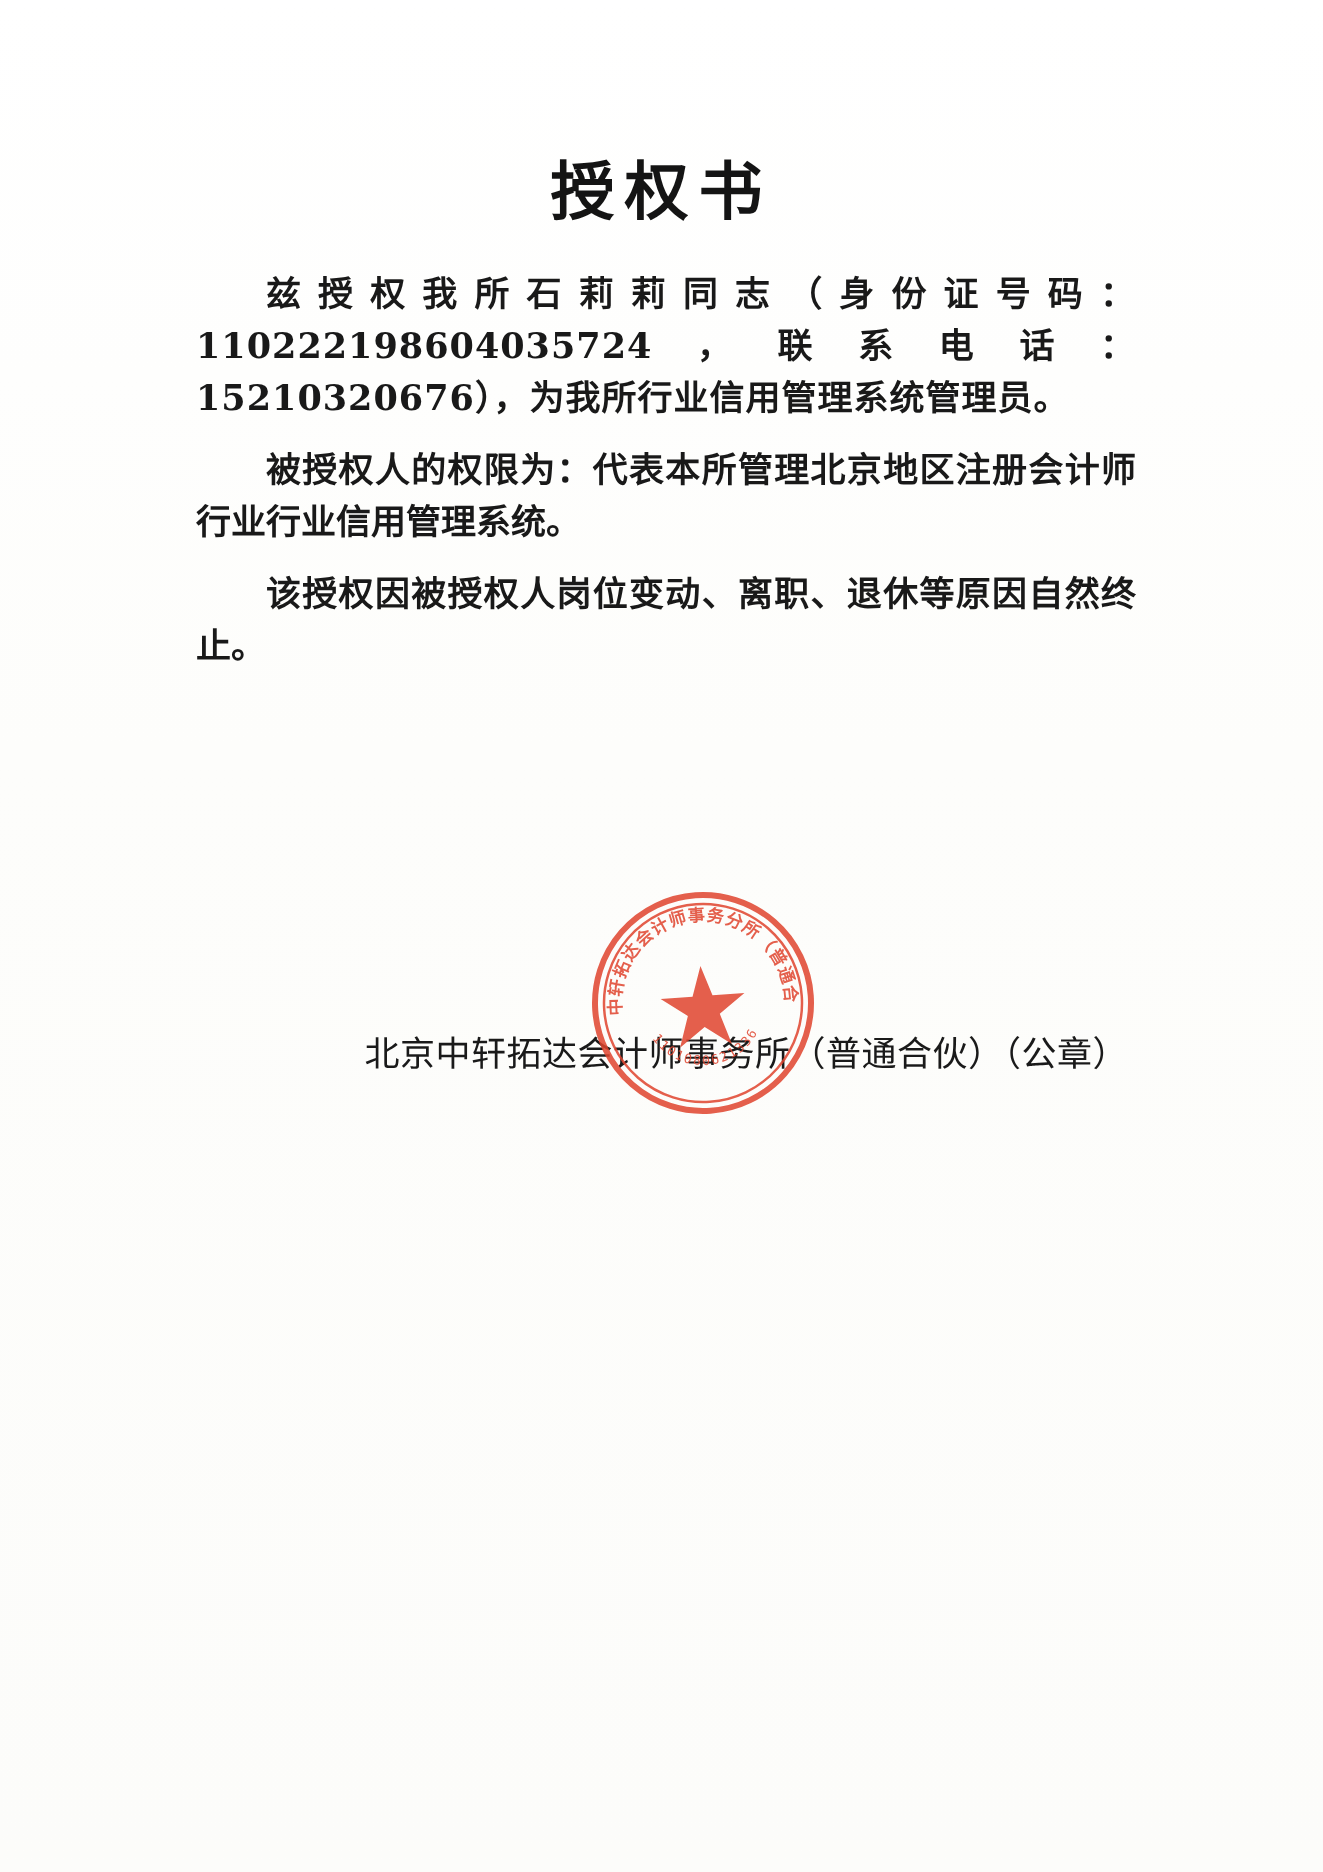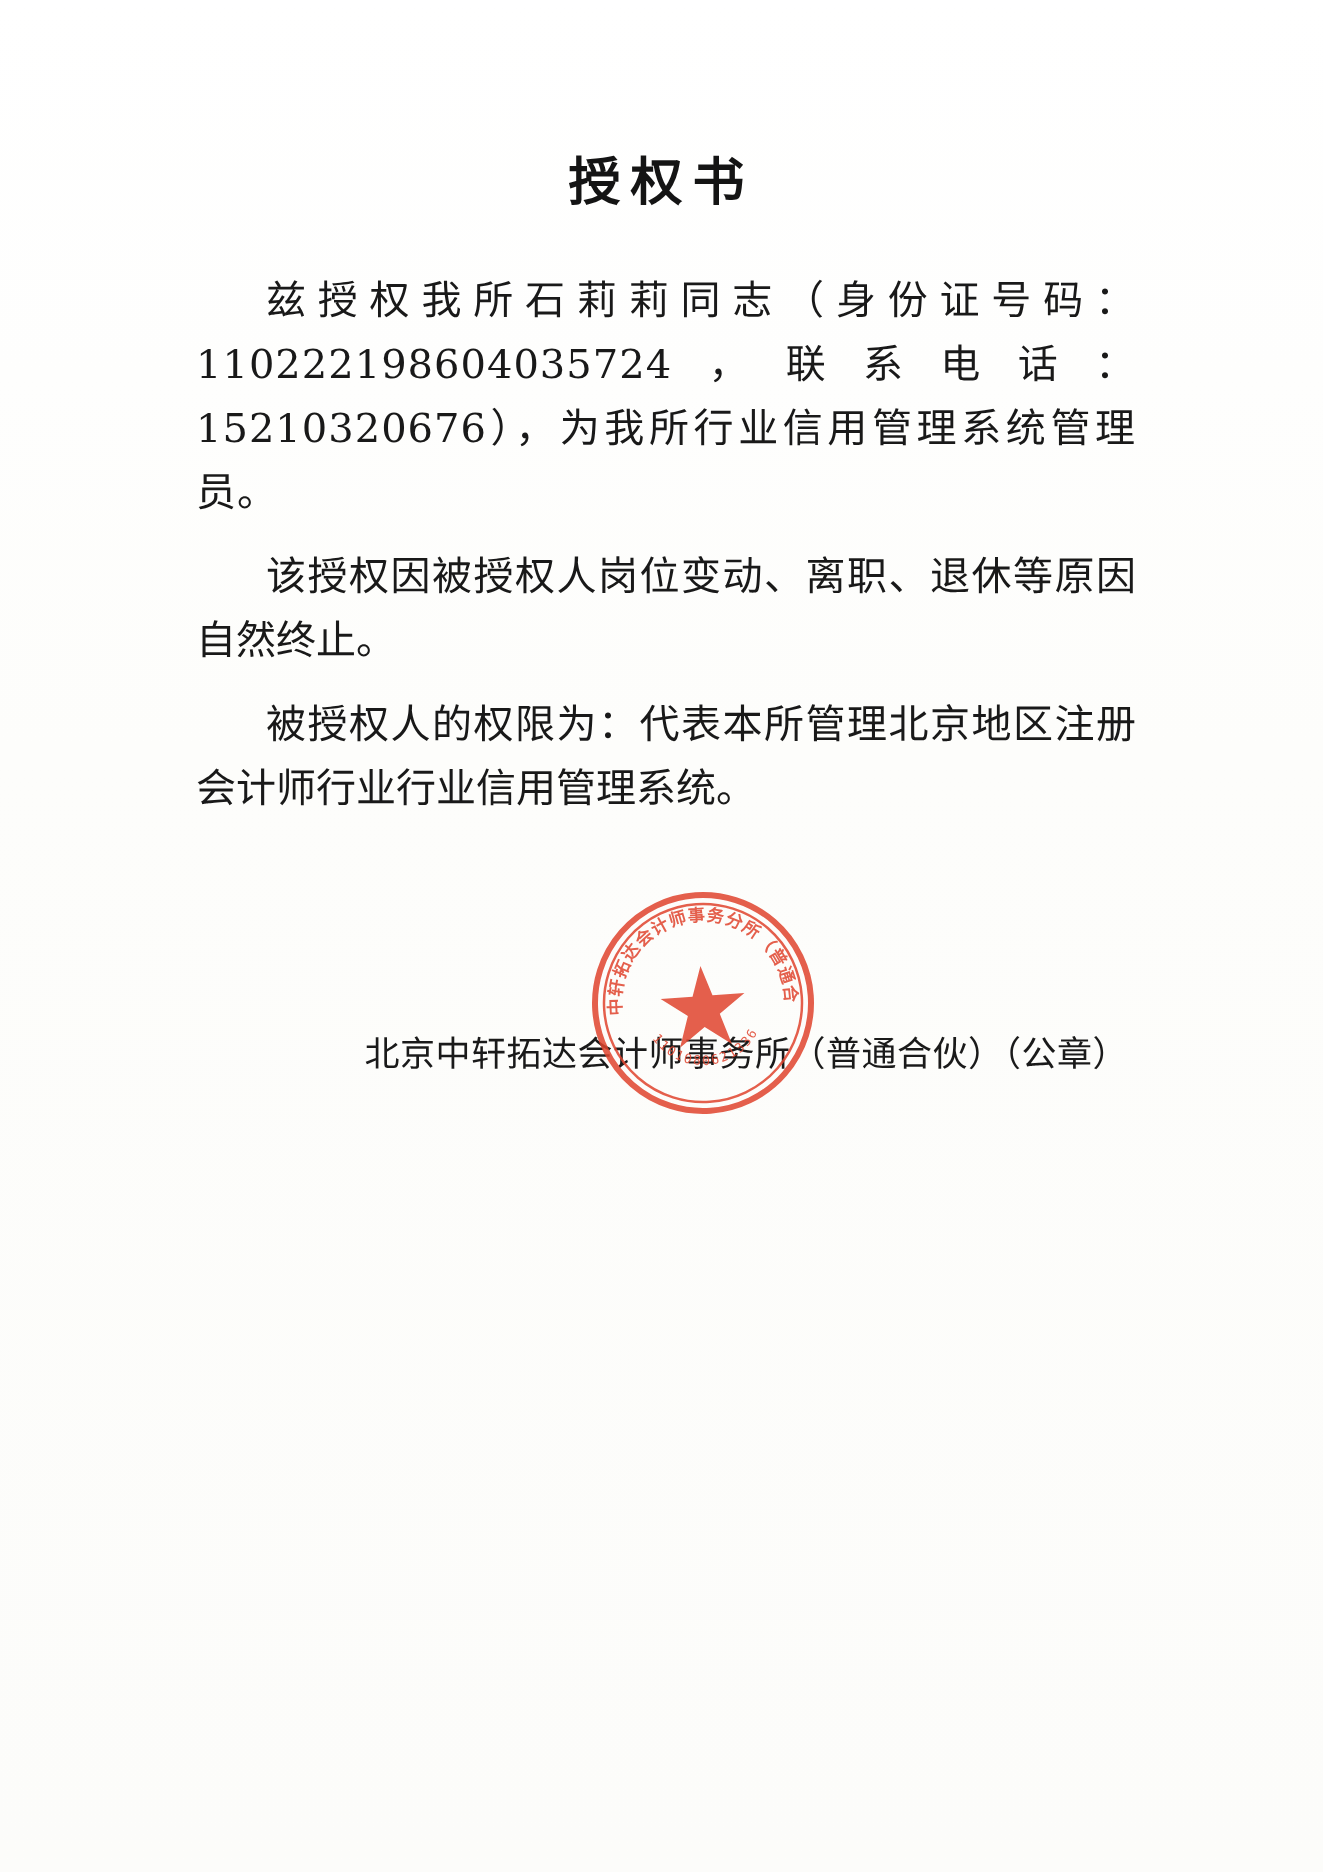--- a/index.html
+++ b/index.html
@@ -28,35 +28,36 @@
     inset: 0;
     background: linear-gradient(180deg, #ffffff 0%, #fdfdfb 40%, #fcfcfa 100%);
   }
 
   .doc-title {
     position: absolute;
     top: 140px;
     left: 0;
     width: 100%;
     text-align: center;
-    font-size: 52px;
+    font-size: 64px;
     font-weight: bold;
     letter-spacing: 10px;
     font-family: "DejaVu Serif", "Liberation Serif", serif;
     color: #141414;
   }
 
   .body-block {
     position: absolute;
     left: 196px;
     width: 940px;
     top: 268px;
-    font-size: 40px;
-    line-height: 64px;
+    font-size: 35px;
+    line-height: 52px;
     color: #191919;
+    font-weight: bold;
   }
 
   .para {
     margin: 0 0 20px 0;
     text-align: justify;
     text-justify: inter-ideograph;
     text-indent: 70px;
   }
   .para.p1 { letter-spacing: 1px; }
 
@@ -121,22 +122,22 @@
 </head>
 <body>
 
 <div class="page">
   <div class="paper-tint"></div>
 
   <div class="doc-title">授权书</div>
 
   <div class="body-block">
     <p class="para p1">兹授权我所石莉莉同志（身份证号码：110222198604035724，联系电话：15210320676），为我所行业信用管理系统管理员。</p>
+    <p class="para">被授权人的权限为：代表本所管理北京地区注册会计师行业行业信用管理系统。</p>
     <p class="para">该授权因被授权人岗位变动、离职、退休等原因自然终止。</p>
-    <p class="para">被授权人的权限为：代表本所管理北京地区注册会计师行业行业信用管理系统。</p>
   </div>
 
   <div class="sig-block">
     <div class="sig-company">北京中轩拓达会计师事务所（普通合伙）（公章）</div>
   </div>
 
   <div class="seal">
     <svg width="230" height="230" viewBox="0 0 230 230" xmlns="http://www.w3.org/2000/svg">
       <defs>
         <path id="arcTop" d="M 33 115 A 82 82 0 0 1 197 115"></path>

